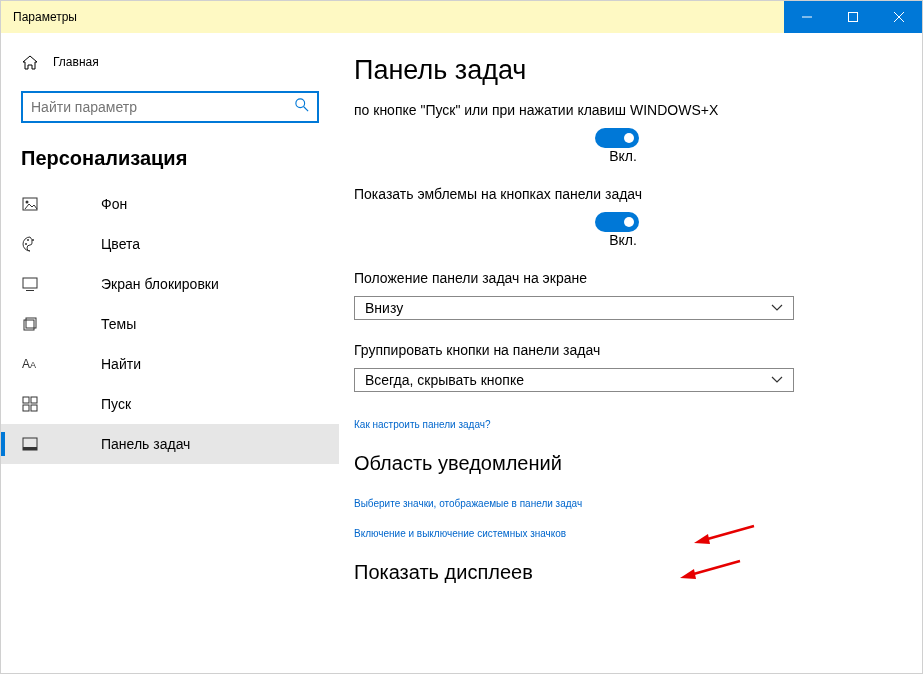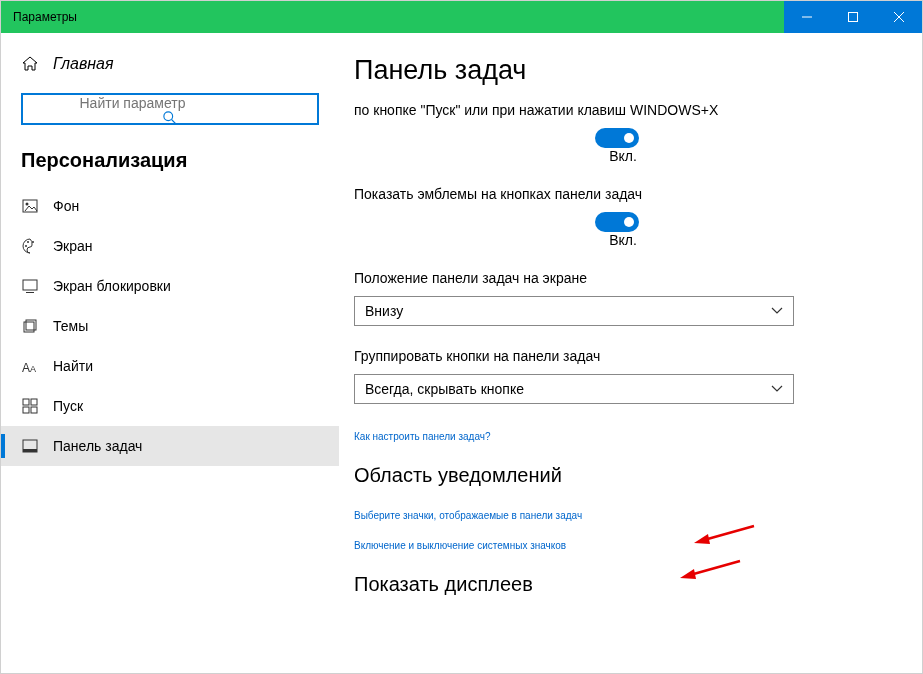--- a/index.html
+++ b/index.html
@@ -1,52 +1,52 @@
 <!DOCTYPE html>
 <html><head>
   <meta charset="utf-8">
   <style>
     * { margin: 0; padding: 0; box-sizing: border-box; font-family: 'Segoe UI', Tahoma, sans-serif; }
     body { width: 923px; height: 674px; background: #fff; overflow: hidden; border: 1px solid #d0d0d0; }
 
-    .titlebar { height: 32px; background: #22c55e; display: flex; align-items: center; justify-content: space-between; }
+    .titlebar { height: 32px; background: #fef9c3; display: flex; align-items: center; justify-content: space-between; }
     .titlebar-title { font-size: 12px; padding-left: 12px; color: #000; }
     .titlebar-controls { display: flex; height: 100%; }
     .titlebar-btn { width: 46px; height: 100%; display: flex; align-items: center; justify-content: center; background: #0078d7; color: #fff; cursor: pointer; }
     .titlebar-btn svg { width: 10px; height: 10px; }
 
     .body-container { display: flex; height: calc(100% - 32px); }
 
     .sidebar { width: 339px; padding: 12px 0 0 0; border-right: 1px solid #fff; position: relative; }
     .sidebar::after { content:""; position:absolute; right:0; top:0; bottom:0; width:1px; background: transparent; }
 
-    .home-row { display: flex; padding: 10px 20px; cursor: pointer; font-size: 16px; font-style: italic; }
+    .home-row { display: flex; padding: 10px 20px; cursor: pointer; font-size: 12px; }
     .home-icon { width: 18px; margin-right: 14px; display:flex; align-items:center; justify-content:center; }
 
-    .search-box { margin: 10px 20px 18px 20px; height: 32px; border: 2px solid #0078d7; display: flex; align-items: center; padding: 0 8px; flex-direction: column; }
+    .search-box { margin: 10px 20px 18px 20px; height: 32px; border: 2px solid #0078d7; display: flex; align-items: center; padding: 0 8px; }
     .search-input { flex: 1; border: none; outline: none; font-size: 14px; color: #666; background: transparent; }
     .search-icon { color: #0078d7; }
 
     .category-header { font-size: 20px; font-weight: 600; padding: 6px 20px 14px 20px; }
 
-    .nav-item { display: flex; align-items: flex-end; padding: 12px 20px; font-size: 14px; cursor: pointer; position: relative; }
+    .nav-item { display: flex; align-items: flex-start; padding: 12px 20px; font-size: 14px; cursor: pointer; position: relative; gap: 48px; }
     .nav-item.active { background: #e6e6e6; }
     .nav-item.active::before { content:""; position:absolute; left:0; top:8px; bottom:8px; width:4px; background:#0078d7; }
     .nav-icon { width: 18px; margin-right: 14px; display:flex; align-items:center; justify-content:center; color:#333; }
 
     .main { flex: 1; padding: 22px 30px 20px 14px; overflow-y: auto; }
     .page-title { font-size: 27px; font-weight: 400; margin-bottom: 16px; }
     .setting-label { font-size: 14px; margin-bottom: 10px; margin-top: 4px; }
 
     .toggle-row { display: flex; align-items: center; margin-bottom: 22px; flex-direction: column; }
     .toggle { width: 44px; height: 20px; background: #0078d7; border-radius: 10px; position: relative; cursor: pointer; margin-right: 12px; }
     .toggle::after { content:""; position:absolute; width:10px; height:10px; background:#fff; border-radius:50%; top:5px; right:5px; }
     .toggle-text { font-size: 14px; }
 
-    .dropdown { width: 440px; height: 30px; border: 1px solid #888; display:flex; align-items:center; justify-content:space-between; padding: 0 10px; font-size: 14px; cursor: pointer; margin-bottom: 22px; }
+    .dropdown { width: 440px; height: 24px; border: 1px solid #888; display:flex; align-items:center; justify-content:space-between; padding: 0 10px; font-size: 14px; cursor: pointer; margin-bottom: 22px; }
     .dropdown-chevron { font-size: 12px; color:#333; }
 
     .link { color: #0066cc; font-size: 10px; cursor: pointer; display: inline-block; margin-bottom: 14px; }
 
     .section-heading { font-size: 20px; font-weight: 400; margin-top: 8px; margin-bottom: 18px; }
 
     .arrow-annotation { position: absolute; pointer-events: none; }
   </style>
 </head>
 <body>
@@ -109,21 +109,21 @@
 
     <div class="nav-item">
       <span class="nav-icon">
         <svg width="16" height="16" viewBox="0 0 16 16">
             <path d="M8 1 A7 7 0 1 0 8 15 A3 3 0 0 1 8 9 A2 2 0 0 0 10 7 A6 6 0 0 0 8 1" fill="none" stroke="#333" stroke-width="1"></path>
             <circle cx="4" cy="8" r="1" fill="#333"></circle>
             <circle cx="6" cy="4" r="1" fill="#333"></circle>
             <circle cx="11" cy="4" r="1" fill="#333"></circle>
           </svg>
       </span>
-      <span>Экран</span>
+      <span>Цвета</span>
     </div>
 
     <div class="nav-item">
       <span class="nav-icon">
         <svg width="16" height="16" viewBox="0 0 16 16">
             <rect x="1" y="2" width="14" height="10" fill="none" stroke="#333" stroke-width="1"></rect>
             <rect x="4" y="14" width="8" height="1" fill="#333"></rect>
           </svg>
       </span>
       <span>Экран блокировки</span>

